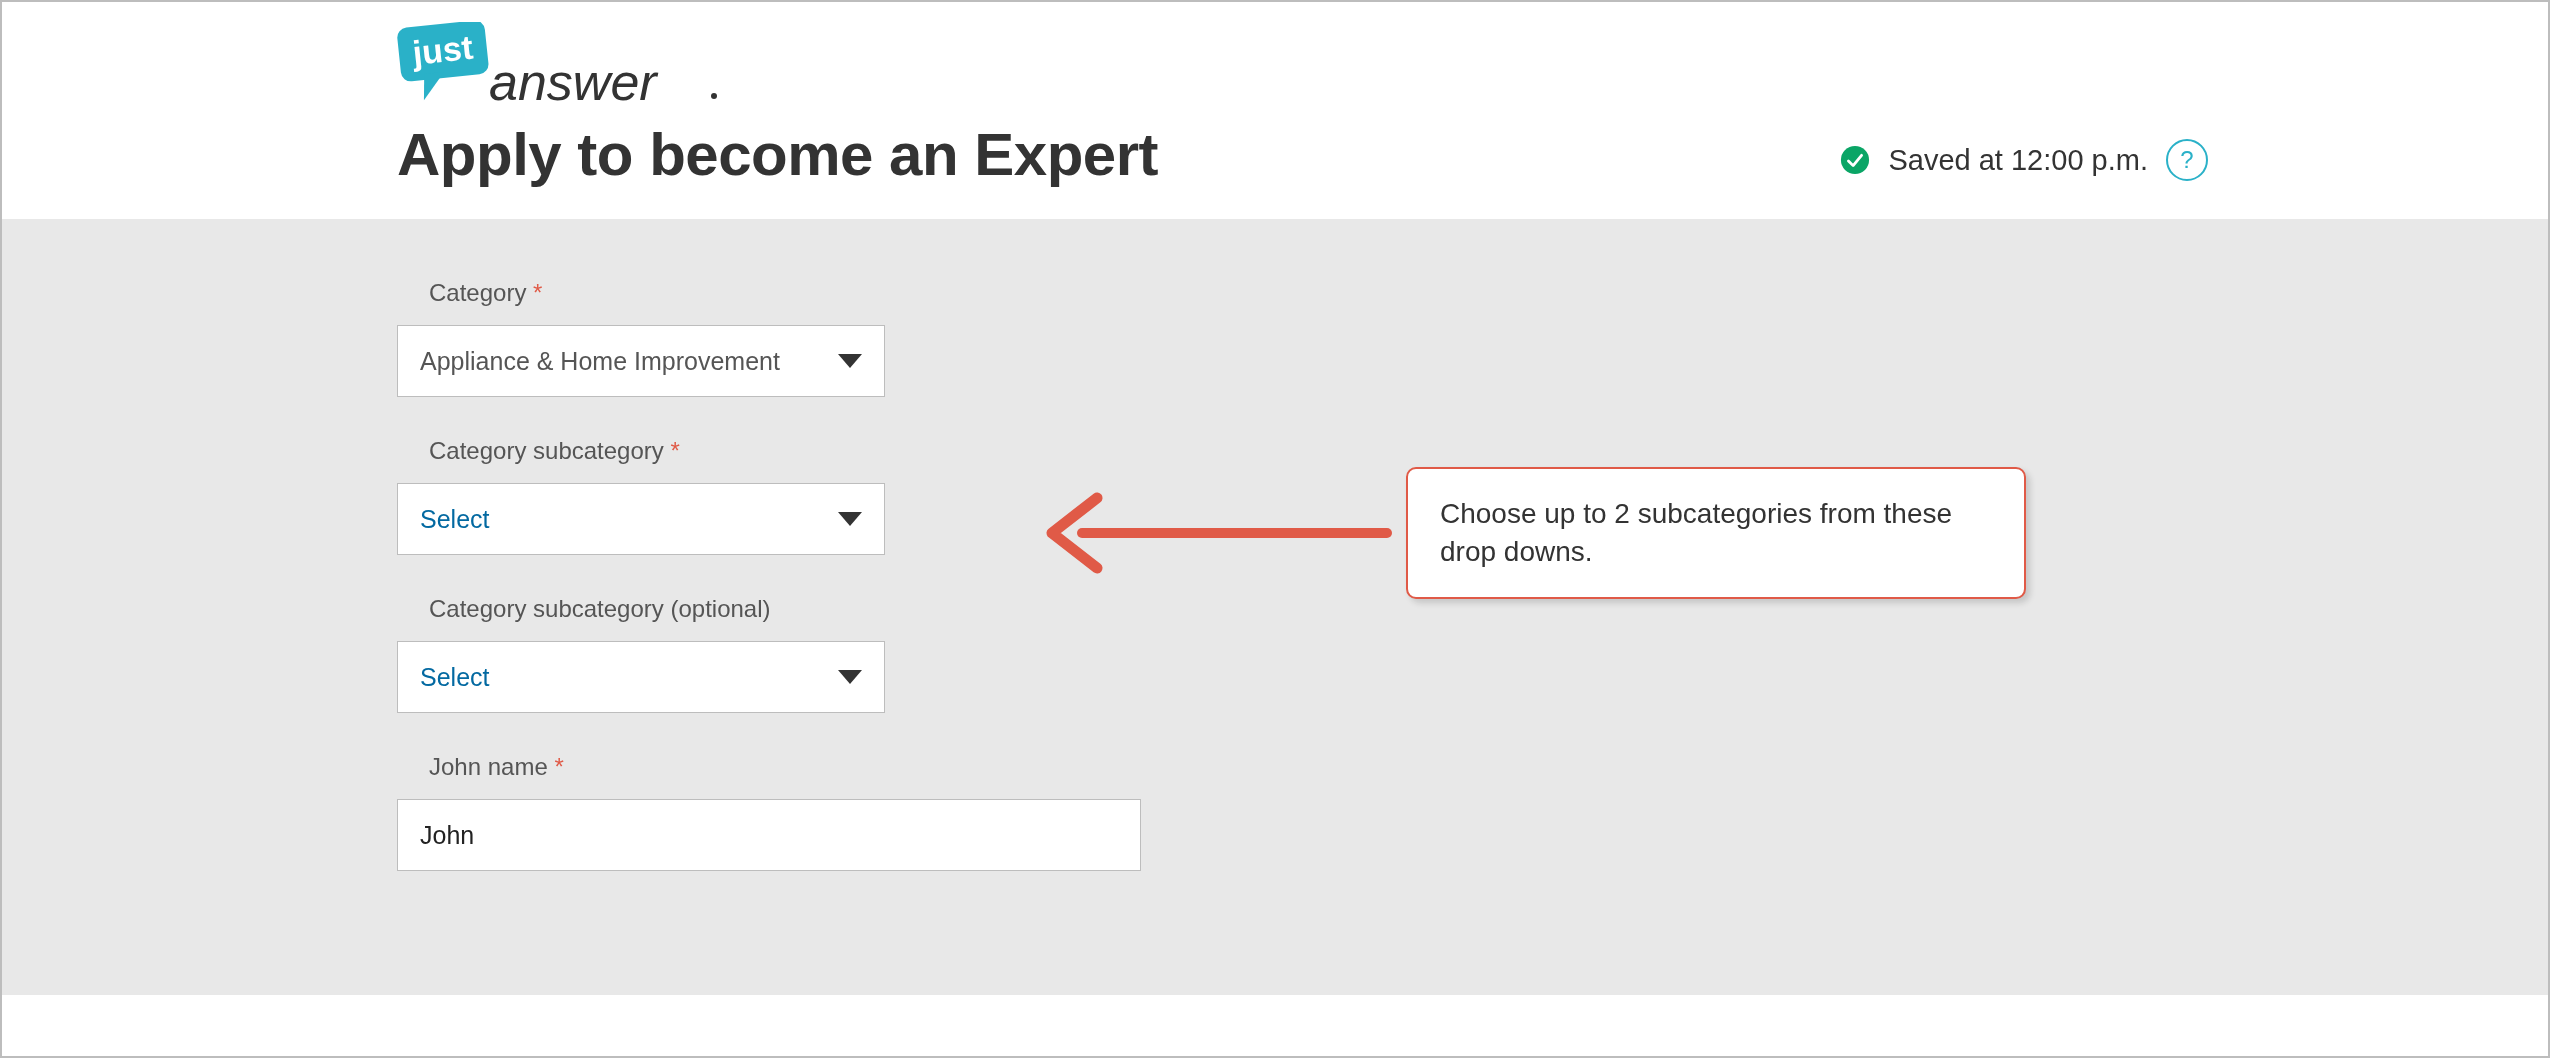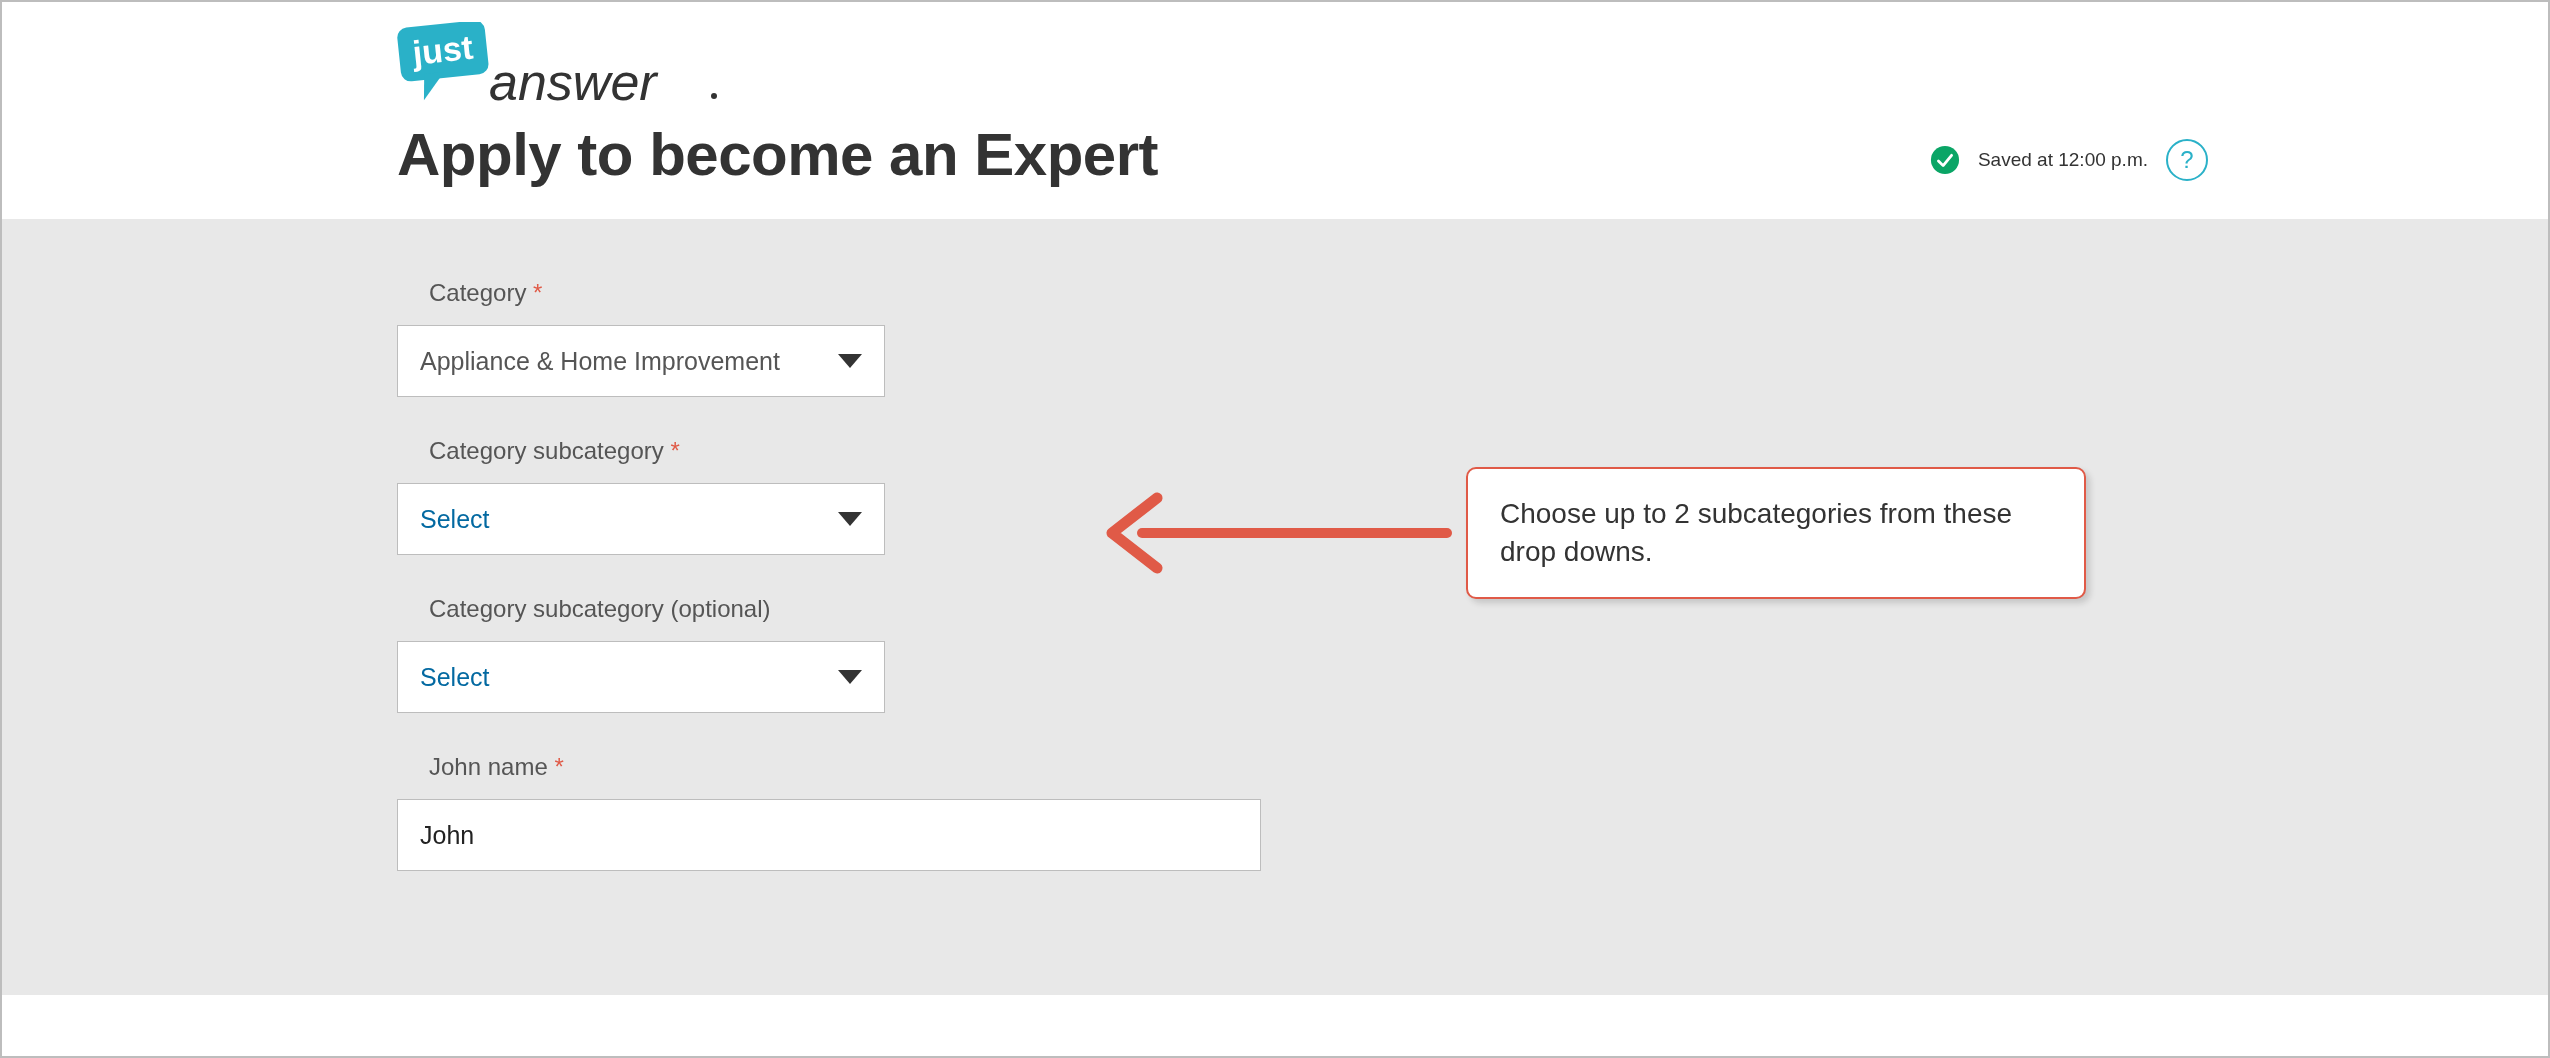--- a/index.html
+++ b/index.html
@@ -45,21 +45,21 @@
   }
   .status-block {
     display: flex;
     align-items: center;
     gap: 18px;
     padding-bottom: 8px;
   }
   .check-icon {
     width: 30px; height: 30px;
   }
-  .saved-text { font-size: 19px; color: #333; }
+  .saved-text { font-size: 29px; color: #333; }
   .help-btn {
     width: 42px; height: 42px; border-radius: 50%;
     border: 2px solid #2ab1c8;
     display: flex; align-items: center; justify-content: center;
     color: #2ab1c8; font-size: 24px; font-weight: 500;
     background: #fff;
     cursor: pointer;
   }
 
   
@@ -92,34 +92,34 @@
     cursor: pointer;
   }
   .select-box.placeholder .sel-text { color: #0369a1; }
   .caret-down {
     width: 0; height: 0;
     border-left: 12px solid transparent;
     border-right: 12px solid transparent;
     border-top: 14px solid #333;
   }
   .text-box {
-    width: 864px;
+    width: 744px;
     cursor: text;
     justify-content: flex-end;
   }
   .text-box input {
     border: none; outline: none; width: 100%; height: 100%;
     font-size: 25px; color: #222; background: transparent;
   }
 
   
   .callout-group {
     position: absolute;
     top: 248px;
-    left: 1080px;
+    left: 1020px;
     display: flex;
     align-items: center;
   }
   .arrow-svg { width: 370px; height: 90px; }
   .callout-box {
     width: 620px;
     border: 2px solid #e05a47;
     border-radius: 10px;
     background: #fff;
     padding: 26px 32px;

